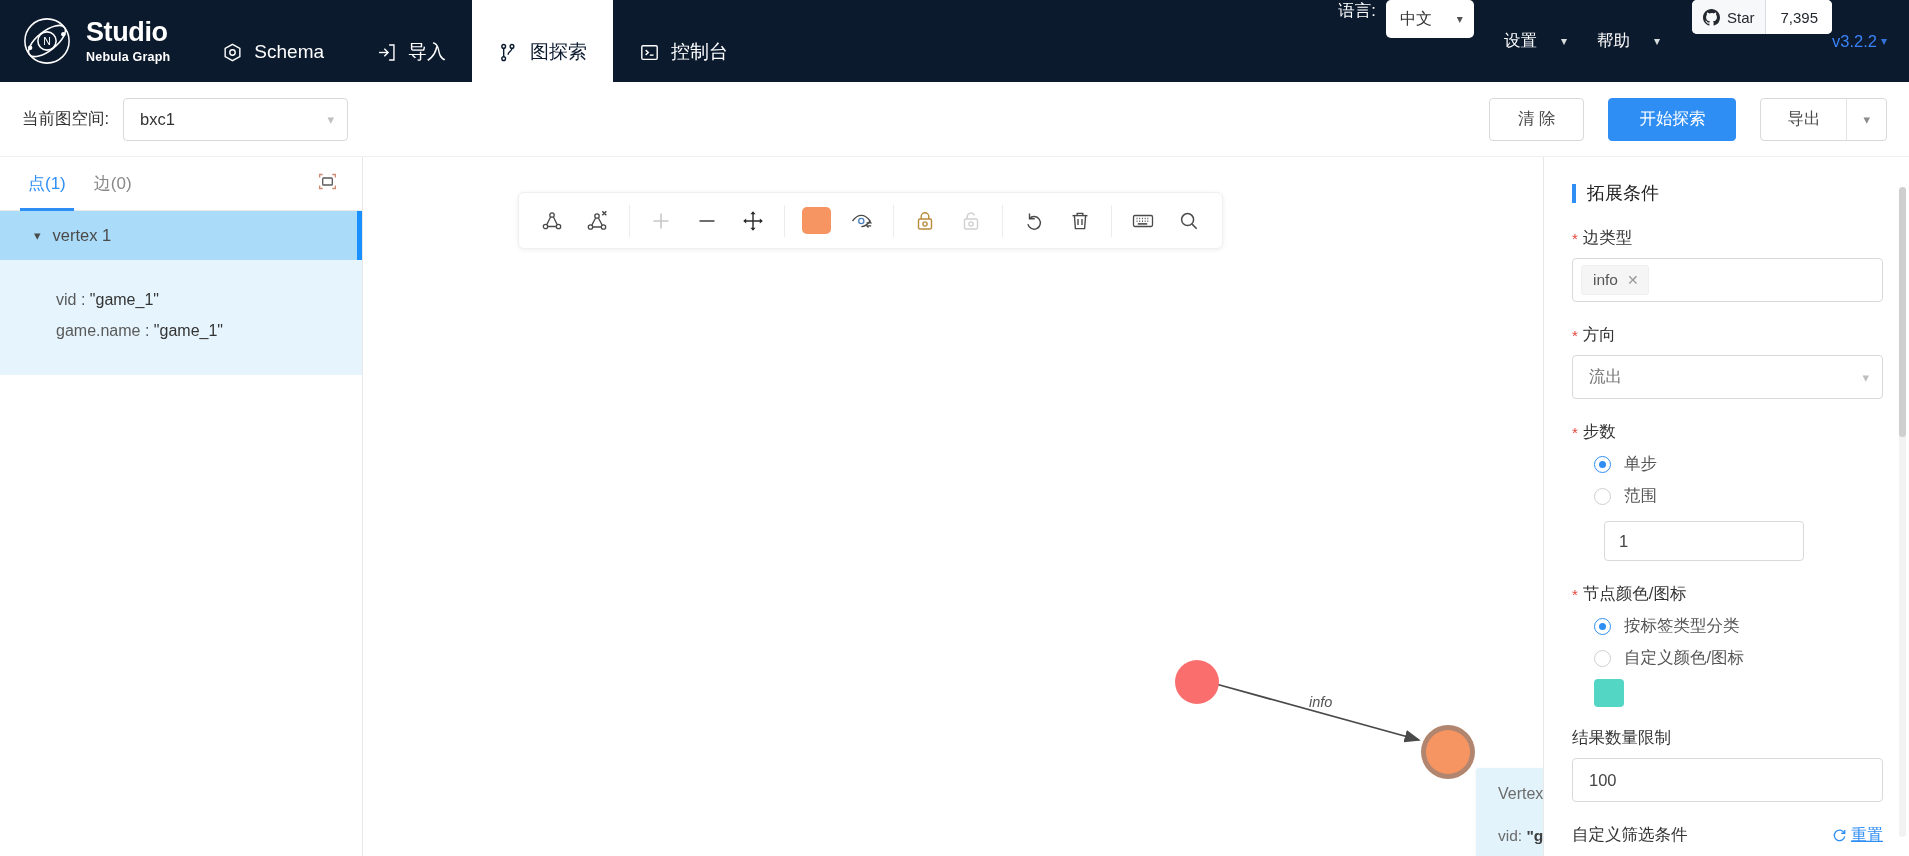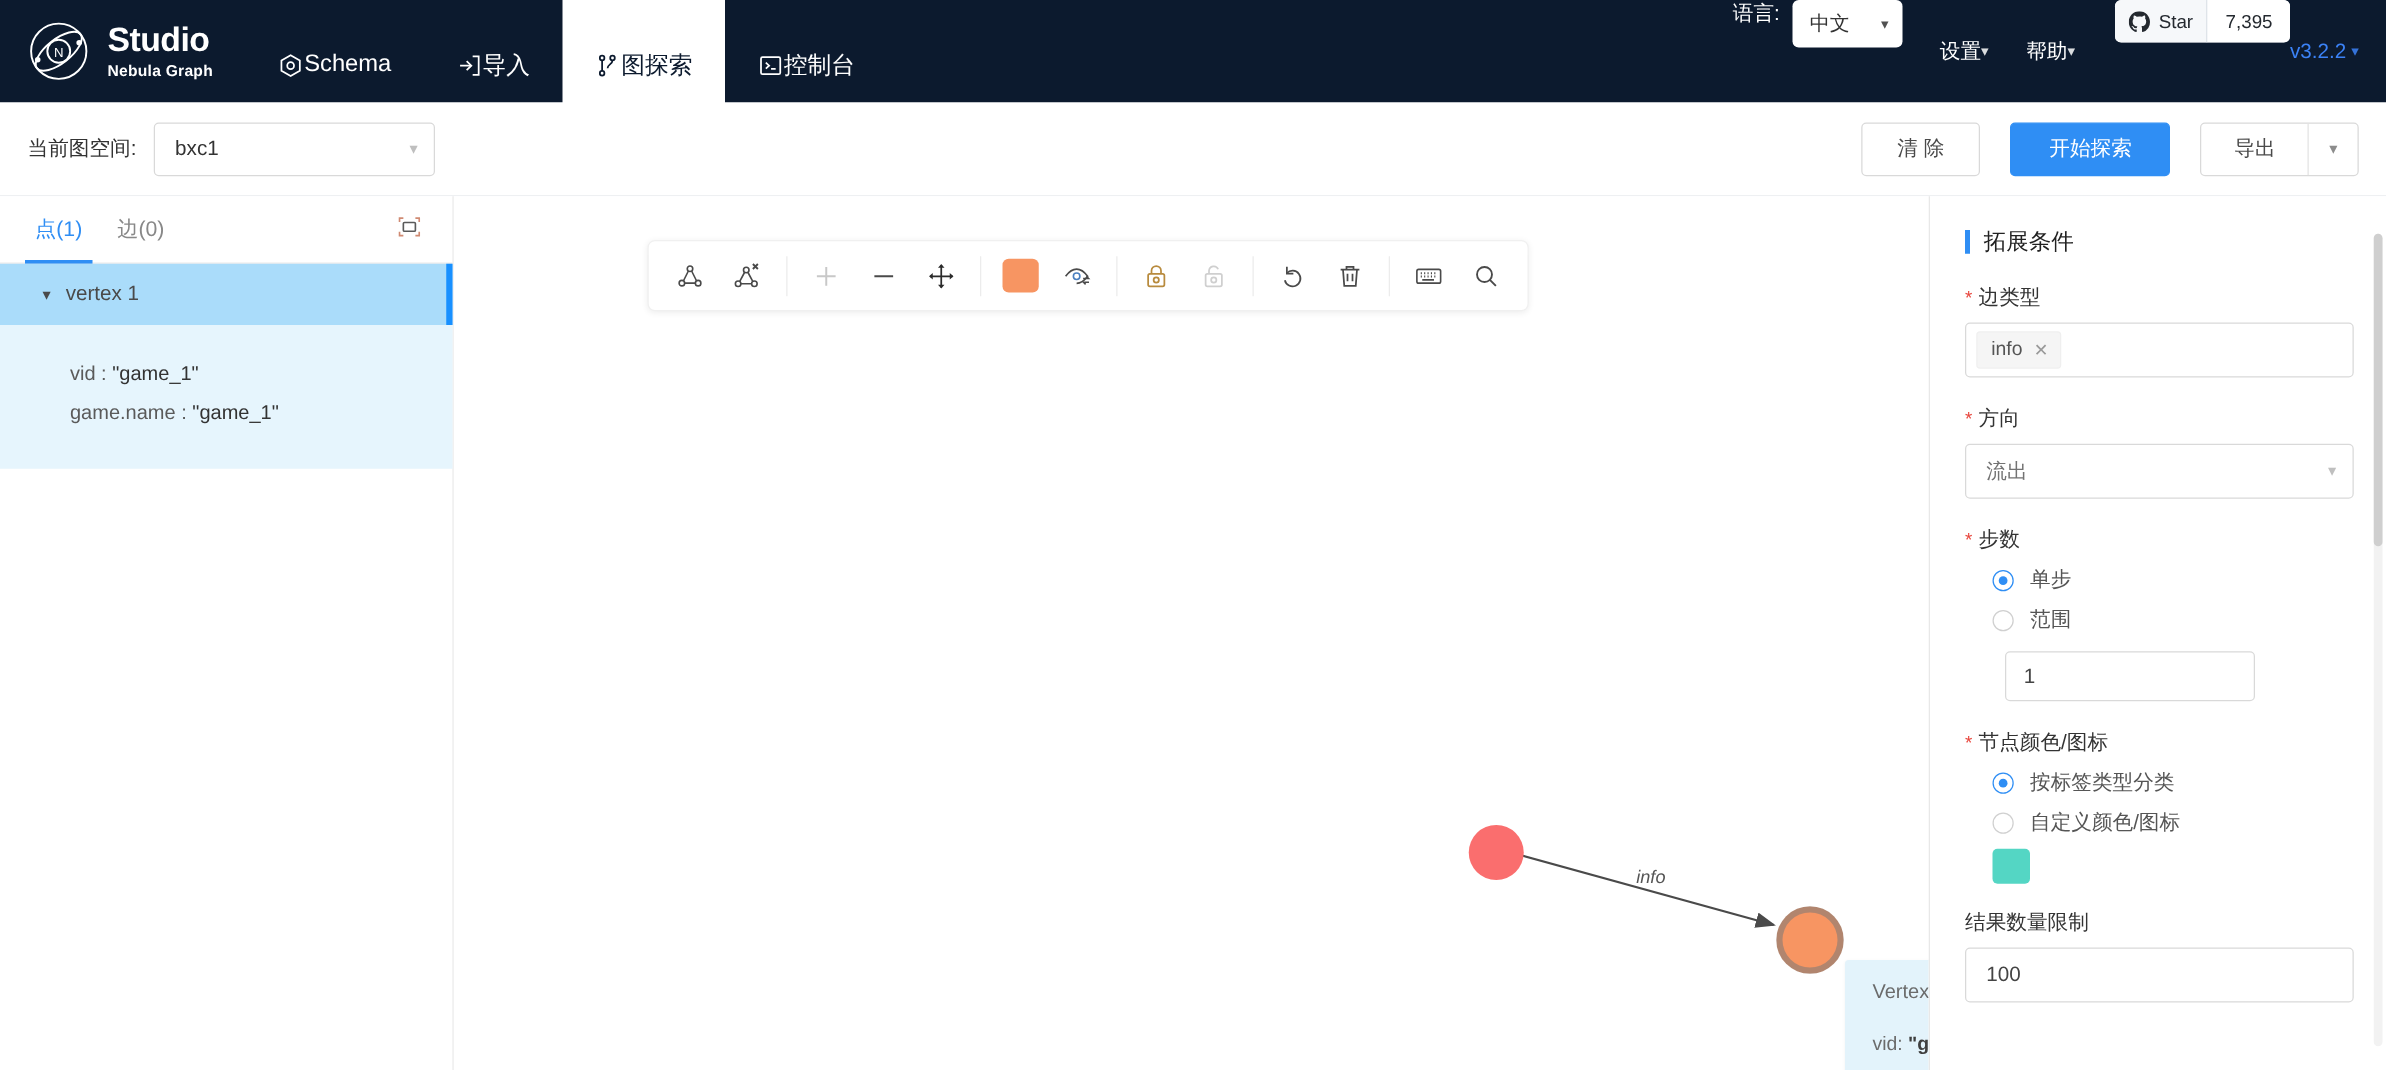--- a/index.html
+++ b/index.html
@@ -26,41 +26,41 @@
   .brand-text { display: flex; flex-direction: column; line-height: 1; }
   .brand-title {
     color: #fff; font-size: 27px; font-weight: bold; letter-spacing: -0.4px;
   }
   .brand-sub {
     color: #fff; font-size: 12.5px; font-weight: bold; margin-top: 5px;
     letter-spacing: .2px;
   }
   .navtabs { display: flex; align-items: stretch; height: 82px; }
   .navtab {
-    display: flex; align-items: center; 
+    display: flex; align-items: center; gap: 11px;
     padding: 0 26px; height: 104px; cursor: pointer;
     color: #ffffff; font-size: 19px; white-space: nowrap;
   }
   .navtab.active { background: #ffffff; color: #0c1a2e; }
   .navtab svg { display: block; }
 
   .nav-right {
     margin-left: auto; display: flex; 
     gap: 0; padding-right: 22px; height: 82px;
   }
   .lang-label { color: #fff; font-size: 16.5px; margin-right: 10px; }
   .lang-select {
     background: #fff; border-radius: 5px; height: 38px; width: 88px;
     display: flex; align-items: center; justify-content: space-between;
     padding: 0 11px 0 14px; cursor: pointer;
   }
   .lang-select .val { font-size: 16px; color: #333; }
   .nav-menu {
     color: #fff; font-size: 16.5px; display: flex; align-items: center;
-    gap: 0; margin-left: 30px; cursor: pointer;
+    gap: 24px; margin-left: 30px; cursor: pointer;
   }
   .caret { font-size: 12px; opacity: .85; }
   .star-widget {
     display: flex; align-items: stretch; margin-left: 32px;
     border-radius: 5px; overflow: hidden; height: 34px; background: #fff;
   }
   .star-left {
     display: flex; align-items: center; gap: 7px; padding: 0 11px;
     background: #f6f8fa; color: #24292f; font-size: 15px;
     border-right: 1px solid #d7dde3;
@@ -572,15 +572,25 @@
       <span class="radio"></span>
       <span class="rl">自定义颜色/图标</span>
     </div>
     <div class="color-swatch"></div>
 
     <div class="field-label">
       <span>结果数量限制</span>
     </div>
     <div class="limit-input">100</div>
 
+    <div class="filter-row">
+      <span class="filter-title">自定义筛选条件</span>
+      <span class="reset-link">
+        <svg width="15" height="15" viewBox="0 0 16 16" fill="none" stroke="#2f8ef4" stroke-width="1.4">
+          <path d="M13 5.2A5.6 5.6 0 1 0 13.6 9"></path>
+          <path d="M13.6 2v3.6h-3.6"></path>
+        </svg>
+        <span class="ul">重置</span>
+      </span>
+    </div>
   </div>
 
 </div>
 
 </body></html>

